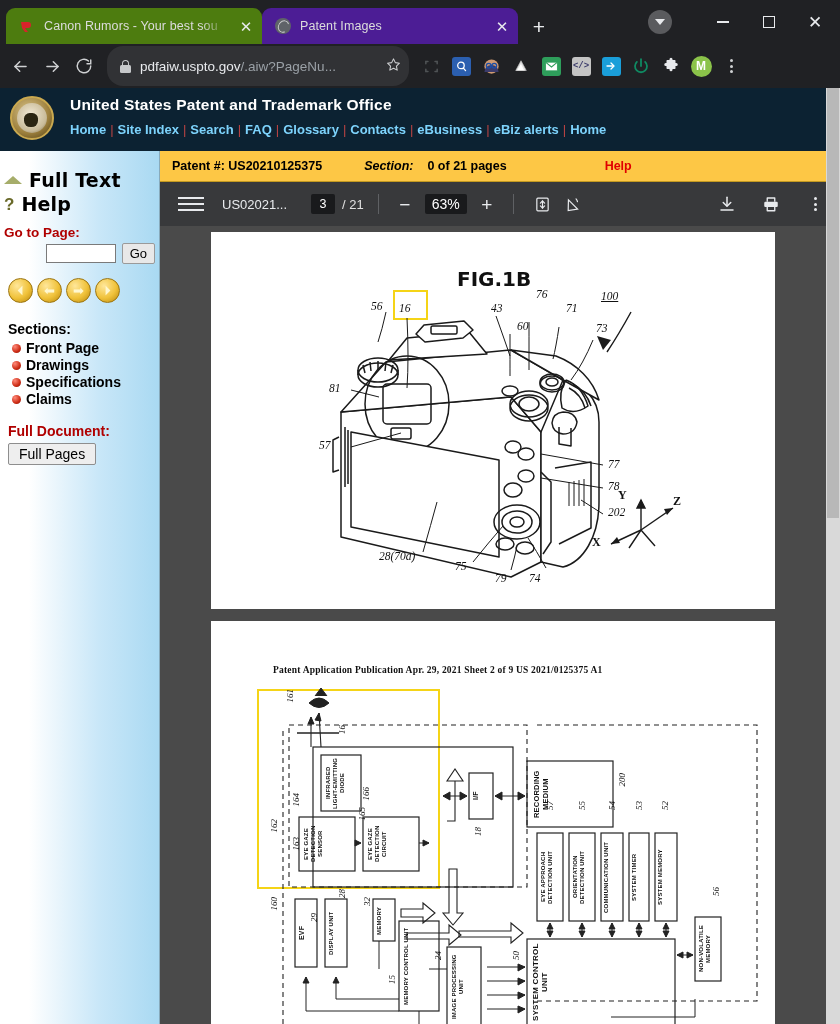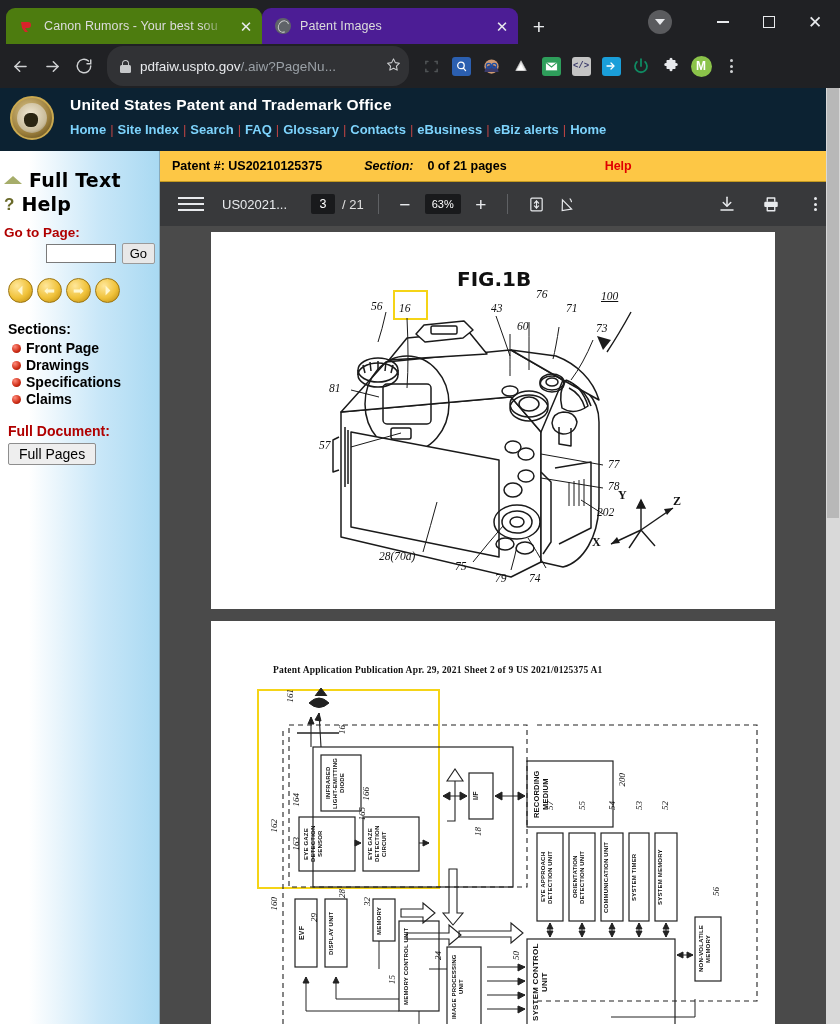--- a/index.html
+++ b/index.html
@@ -199,21 +199,21 @@
   .pdf-name { font-size: 13px; color: #e8eaed; margin-right: 24px; white-space: nowrap; }
   .pagebox {
     background: #191a1c; color: #fff; font-size: 12.5px;
     min-width: 24px; height: 20px; display: flex; align-items: center; justify-content: center;
     padding: 0 5px; border-radius: 2px;
   }
   .pagetot { font-size: 13px; color: #e1e1e1; margin-left: 7px; }
   .vsep { width: 1px; height: 20px; background: #5f6164; margin: 0 14px; }
   .zbtn { width: 24px; display:flex; align-items:center; justify-content:center; font-size: 19px; line-height: 1; color:#e8eaed; }
   .zoomval {
-    background: #191a1c; color: #fff; font-size: 11px; height: 20px;
+    background: #191a1c; color: #fff; font-size: 14px; height: 20px;
     display: flex; align-items: center; justify-content: center;
     padding: 0 7px; border-radius: 2px; margin: 0 8px;
   }
   .ticon { width: 30px; display: flex; align-items: center; justify-content: center; }
   .spacer { flex: 1; }
 
   .pdf-canvas {
     flex: 1; background: #4a4a4a; overflow: hidden; position: relative;
     display: flex; flex-direction: column; align-items: center; padding-top: 0;
   }
@@ -650,21 +650,21 @@
             <span class="lbl" style="left:280px;top:70px;">43</span>
             <span class="lbl" style="left:325px;top:56px;">76</span>
             <span class="lbl" style="left:355px;top:70px;">71</span>
             <span class="lbl" style="left:306px;top:88px;">60</span>
             <span class="lbl" style="left:385px;top:90px;">73</span>
             <span class="lbl u" style="left:390px;top:58px;">100</span>
             <span class="lbl" style="left:118px;top:150px;">81</span>
             <span class="lbl" style="left:108px;top:207px;">57</span>
             <span class="lbl" style="left:397px;top:226px;">77</span>
             <span class="lbl" style="left:397px;top:248px;">78</span>
-            <span class="lbl" style="left:386px;top:274px;">202</span>
+            <span class="lbl" style="left:397px;top:274px;">202</span>
             <span class="lbl" style="left:168px;top:318px;">28(70a)</span>
             <span class="lbl" style="left:244px;top:328px;">75</span>
             <span class="lbl" style="left:284px;top:340px;">79</span>
             <span class="lbl" style="left:318px;top:340px;">74</span>
             <span class="lbl" style="left:407px;top:256px;font-style:normal;font-weight:bold;font-size:12px;">Y</span>
             <span class="lbl" style="left:462px;top:262px;font-style:normal;font-weight:bold;font-size:12px;">Z</span>
             <span class="lbl" style="left:381px;top:303px;font-style:normal;font-weight:bold;font-size:12px;">X</span>
           </div>
 
           <div class="pdf-page page2">

